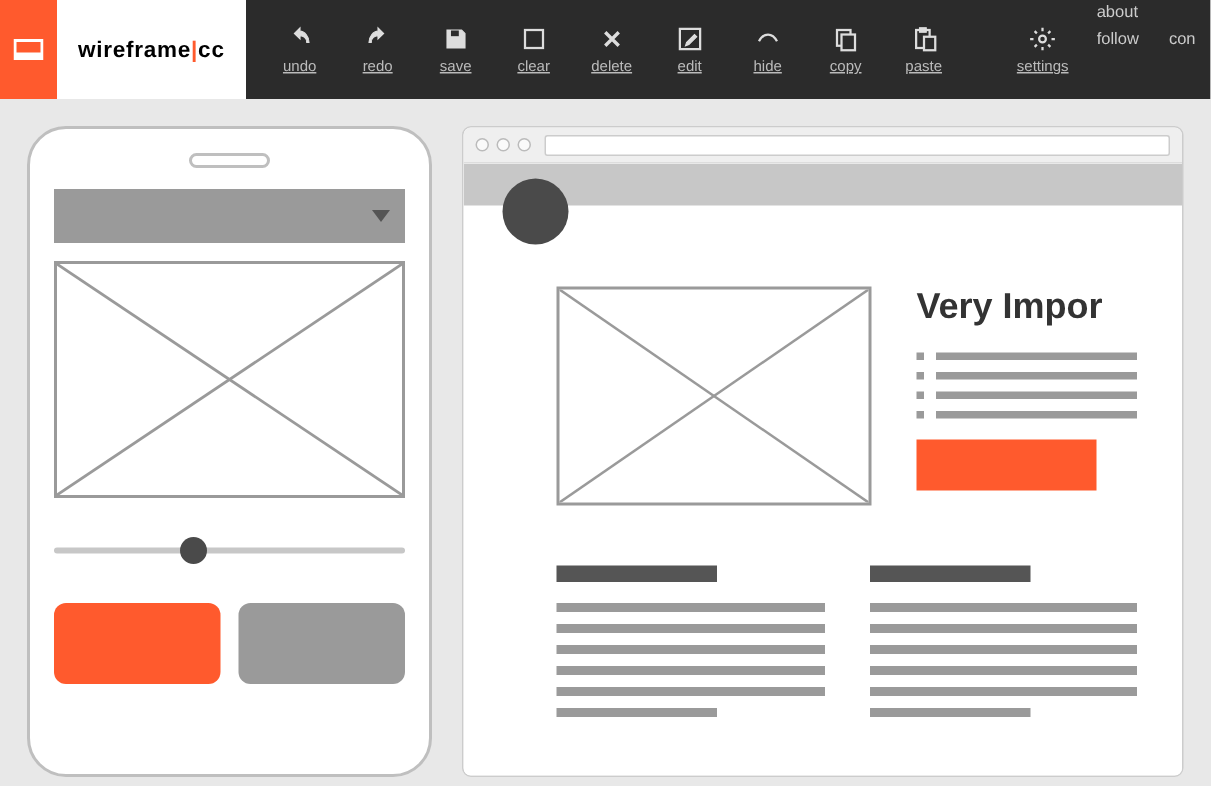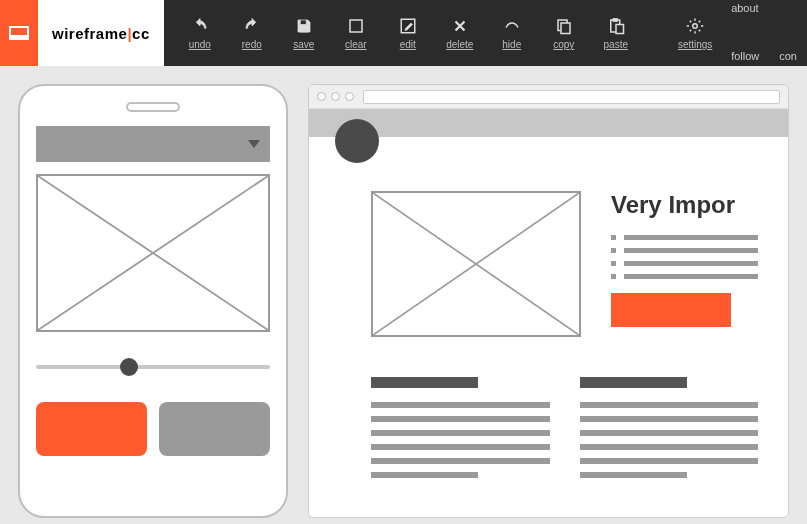--- a/index.html
+++ b/index.html
@@ -9,21 +9,21 @@
   .toolbar { background: #2b2b2b; height: 66px; display: flex; align-items: stretch; }
   .logo-box { background: #ff5a2d; width: 38px; display: flex; align-items: center; justify-content: center; }
   .logo-box svg { width: 20px; height: 14px; }
   .brand { background: #fff; color: #000; font-weight: bold; font-size: 15px; padding: 0 14px; display: flex; align-items: center; letter-spacing: 0.5px; }
   .brand .sep { color: #ff5a2d; font-weight: bold; }
   .tools { display: flex; align-items: stretch; flex: 1; padding-left: 10px; }
   .tool { color: #bbb; font-size: 10px; width: 52px; display: flex; flex-direction: column; align-items: center; justify-content: center; gap: 3px; cursor: pointer; text-decoration: underline; }
   .tool-icon { color: #ddd; width: 20px; height: 20px; display: flex; align-items: center; justify-content: center; }
   .tool-icon svg { width: 18px; height: 18px; fill: #ddd; stroke: #ddd; }
   .spacer { flex: 1; }
-  .right-col { display: flex; flex-direction: column; justify-content: space-between; height: 100%; padding: 0 10px; }
+  .right-col { display: flex; flex-direction: column; justify-content: flex-start; height: 100%; padding: 0 10px; }
   .right-col a { color: #ccc; font-size: 11px; text-decoration: none; line-height: 1.6; }
   
   
   .canvas { padding: 18px; display: flex; gap: 20px; height: calc(524px - 54px); }
   
   
   .mobile-frame { background: #fff; border: 2px solid #bfbfbf; border-radius: 26px; width: 270px; flex-shrink: 0; padding: 10px 16px 16px; display: flex; flex-direction: column; align-items: center; }
   .speaker { width: 54px; height: 10px; border: 2px solid #bfbfbf; border-radius: 6px; margin: 6px 0 14px; }
   .mobile-screen { width: 100%; display: flex; flex-direction: column; gap: 12px; }
   .dropdown-bar { background: #9a9a9a; height: 36px; position: relative; }
@@ -106,33 +106,33 @@
       <span class="tool-icon">
           <svg viewBox="0 0 24 24">
             <rect x="4" y="4" width="16" height="16" fill="none" stroke="#ddd" stroke-width="2"></rect>
           </svg>
         </span>
       <span>clear</span>
     </div>
     <div class="tool">
       <span class="tool-icon">
           <svg viewBox="0 0 24 24">
+            <path d="M6 6l12 12M18 6L6 18" stroke="#ddd" stroke-width="3" fill="none"></path>
+          </svg>
+        </span>
+      <span>delete</span>
+    </div>
+    <div class="tool">
+      <span class="tool-icon">
+          <svg viewBox="0 0 24 24">
             <rect x="3" y="3" width="18" height="18" fill="none" stroke="#ddd" stroke-width="2"></rect>
             <path d="M9 15l7-7 2 2-7 7-3 1z" fill="#ddd"></path>
           </svg>
         </span>
       <span>edit</span>
-    </div>
-    <div class="tool">
-      <span class="tool-icon">
-          <svg viewBox="0 0 24 24">
-            <path d="M6 6l12 12M18 6L6 18" stroke="#ddd" stroke-width="3" fill="none"></path>
-          </svg>
-        </span>
-      <span>delete</span>
     </div>
     <div class="tool">
       <span class="tool-icon">
           <svg viewBox="0 0 24 24">
             <path d="M4 14c4-8 12-8 16 0" fill="none" stroke="#ddd" stroke-width="2"></path>
           </svg>
         </span>
       <span>hide</span>
     </div>
     <div class="tool">

